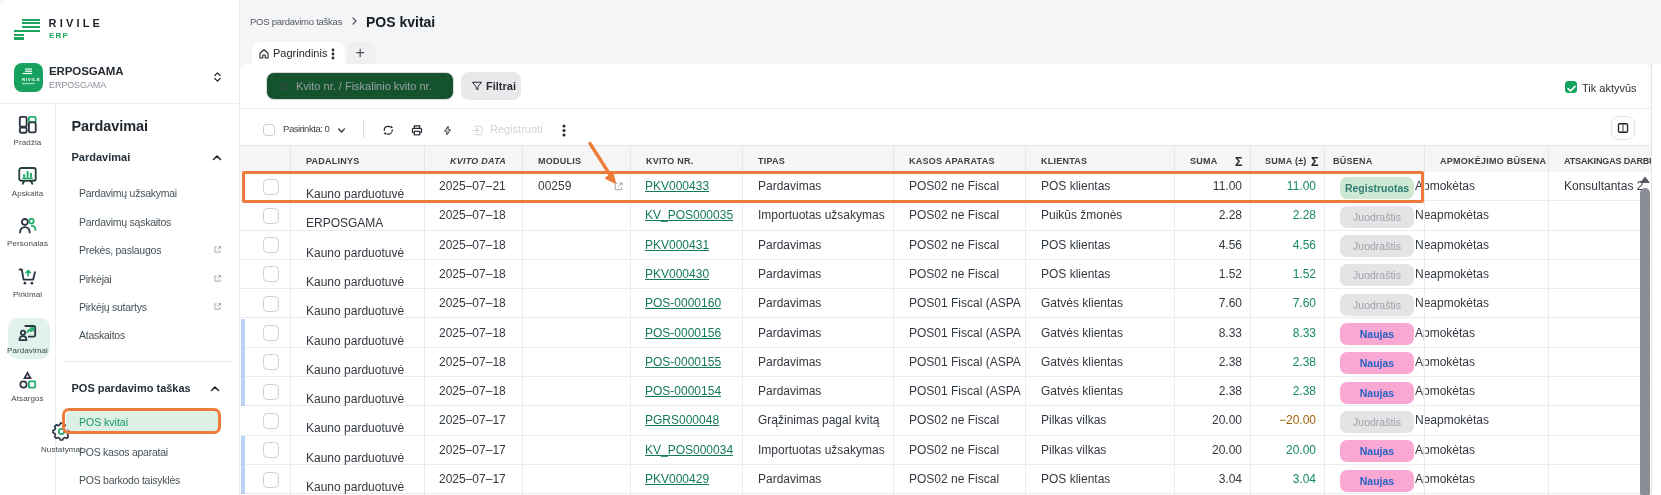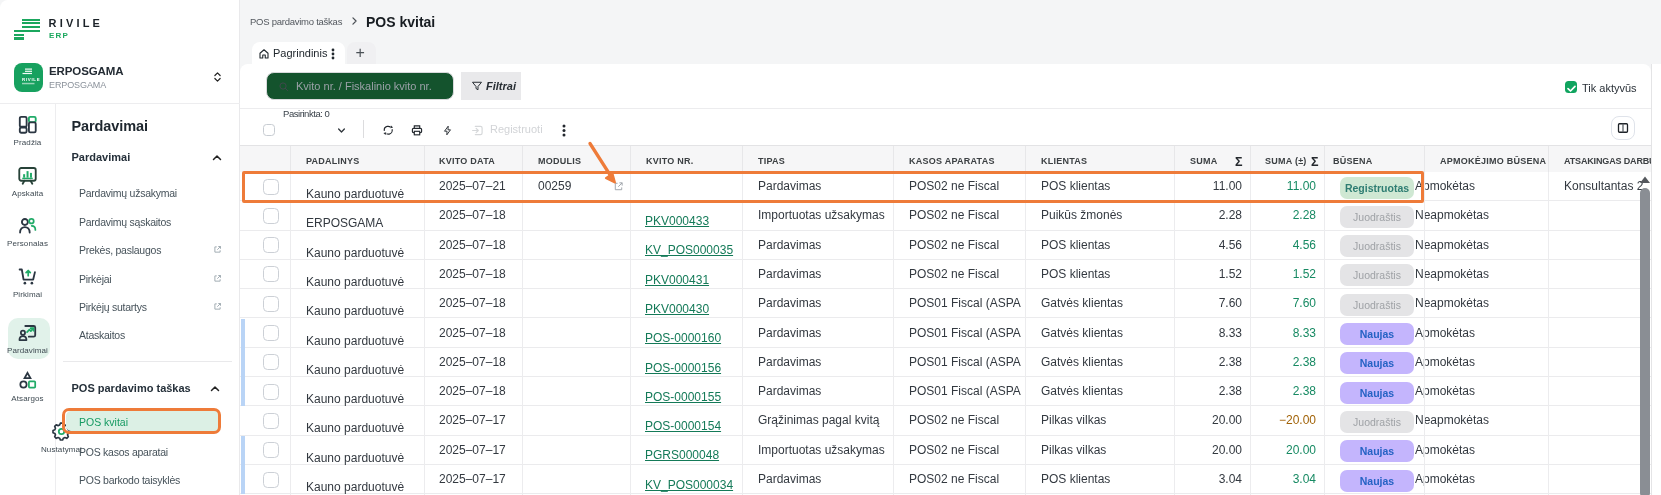--- a/index.html
+++ b/index.html
@@ -36,50 +36,50 @@
 #crumbname { position:absolute; left:366px; top:14px; font-size:14px; font-weight:700; color:#171c21; }
 #tab1 { position:absolute; left:252px; top:42px; width:93px; height:22px; background:#fff; border-radius:8px 8px 0 0; }
 #tabplus { position:absolute; left:347px; top:42px; width:29px; height:22px; background:#f0f0f2; border-radius:8px 8px 0 0; }
 #tabplus span { position:absolute; left:8.5px; top:1.5px; font-size:16px; font-weight:400; color:#4a5056; }
 #tab1 .t-label { position:absolute; left:21px; top:5px; font-size:11px; color:#21282e; }
 
 
 #card { position:absolute; left:240px; top:64px; width:1411px; height:431px; background:#fff; border-radius:8px 8px 0 0; overflow:hidden; }
 #searchbox { position:absolute; left:26px; top:8px; width:188px; height:28px; border:1px solid #d9d9dc; border-radius:8px; background:#14532d; }
 #searchbox span { position:absolute; left:29px; top:7px; font-size:11px; color:#9ba1a8; white-space:nowrap; }
-#filtbtn { position:absolute; left:221px; top:8px; width:60px; height:28px; background:#e9e9eb; border-radius:0;font-style:italic; }
+#filtbtn { position:absolute; left:221px; top:8px; width:60px; height:28px; background:#e9e9eb; border-radius:8px; }
 #filtbtn span { position:absolute; left:25px; top:7.5px; font-size:11px; font-weight:600; color:#272d33; }
 #tikbox { position:absolute; left:1324.5px; top:17px; width:12px; height:12px; background:#10a45f; border-radius:3.5px; }
 #tiklabel { position:absolute; left:1342px; top:17.5px; font-size:11px; color:#2a3138; }
 #carddiv { position:absolute; left:0; top:44px; width:1411px; height:1px; background:#ececee; }
 .cb { position:absolute; border:1.5px solid #c7ccd2; border-radius:3.5px; background:#fff; }
-#pasir { position:absolute; left:43px; top:44px; font-size:9.5px; letter-spacing:-0.45px; color:#3a424a; }
+#pasir { position:absolute; left:43px; top:59px; font-size:9.5px; letter-spacing:-0.45px; color:#3a424a; }
 #tooldiv { position:absolute; left:123px; top:56px; width:1px; height:18px; background:#dcdcde; }
 #regtext { position:absolute; left:250px; top:59px; font-size:11px; color:#d2d4d7; }
 #colbtn { position:absolute; left:1371px; top:52px; width:24px; height:24px; border:1px solid #dfe3ea; border-radius:8px; background:#fff; }
 
 
 #thead { position:absolute; left:0; top:81px; width:1411px; height:27px; background:#f6f6f7; border-top:1px solid #e3e3e5; }
 .th { position:absolute; top:10px; font-size:9px; font-weight:700; color:#3c4043; letter-spacing:0.25px; white-space:nowrap; }
 .sig { position:absolute; top:8.5px; font-size:12.5px; font-weight:700; color:#25292e; }
 #rows { position:absolute; left:0; top:108px; width:1411px; height:323px; }
 .row { position:absolute; left:0; width:1411px; height:29.3px; border-bottom:1px solid #ebebed; }
 .cell { position:absolute; top:0; line-height:29.3px; font-size:12px; color:#333940; white-space:nowrap; overflow:hidden; }
 .vline { position:absolute; top:0; width:1px; height:323px; background:#ececee; }
 .hline { position:absolute; top:0; width:1px; height:27px; background:#e7e7e9; }
 .c2 { left:66px; width:116px;margin-top:8px; } .c3 { left:199px; width:82px; } .c4 { left:298px; width:90px; }
-.c5 { left:405px; width:104px;margin-top:35px; } .c6 { left:518px; width:134px; } .c7 { left:669px; width:114px; }
+.c5 { left:405px; width:104px; } .c6 { left:518px; width:134px; } .c7 { left:669px; width:114px; }
 .c8 { left:801px; width:131px; } .c9 { right:409px; text-align:right; } .c10 { right:335px; text-align:right; }
 .c12 { left:1175px; width:106px; } .c13 { left:1324px; width:85px; }
 .link { color:#147a58; text-decoration:underline; }
 .grn { color:#178a63; } .red { color:#a16207; }
 .badge { position:absolute; left:1100px; top:4.5px; width:74px; height:22px; border-radius:7px; font-size:10.5px; font-weight:600; text-align:center; line-height:22px; }
 .b-reg { background:#cfe8d3; color:#2e7d72; }
 .b-juo { background:#e4e4e6; color:#9fa2a6; font-weight:400; }
-.b-nau { background:#c4b5fd; color:#2562c4; }
+.b-nau { background:#f9a8d4; color:#2562c4; }
 .stripe { position:absolute; left:1px; top:0; width:4px; height:29.3px; background:#b9d4f6; }
 .rowcb { position:absolute; left:23px; top:6.5px; width:16px; height:16px; border:1.5px solid #ccd0d6; border-radius:4.5px; background:#fff; }
 #gutter { position:absolute; left:1651px; top:64px; width:10px; height:431px; background:#fff; border-left:1px solid #e4e4e6; }
 #sthumb { position:absolute; left:1400px; top:124px; width:10px; height:310px; background:#8a8e94; border-radius:5px; }
 </style>
 </head>
 <body>
 
 <div id="sidebar">
 
@@ -297,21 +297,21 @@
 <div class="hline" style="left:390px;"></div>
 <div class="hline" style="left:501.7px;"></div>
 <div class="hline" style="left:653.4px;"></div>
 <div class="hline" style="left:784.9px;"></div>
 <div class="hline" style="left:933.7px;"></div>
 <div class="hline" style="left:1009.8px;"></div>
 <div class="hline" style="left:1084px;"></div>
 <div class="hline" style="left:1184px;"></div>
 <div class="hline" style="left:1308px;"></div>
     <div class="th" style="left:66px;">PADALINYS</div>
-    <div class="th" style="left:199px;">KVITO DATA</div>
+    <div class="th" style="left:210px;font-style:italic;">KVITO DATA</div>
     <div class="th" style="left:298px;">MODULIS</div>
     <div class="th" style="left:406px;">KVITO NR.</div>
     <div class="th" style="left:518px;">TIPAS</div>
     <div class="th" style="left:669px;">KASOS APARATAS</div>
     <div class="th" style="left:801px;">KLIENTAS</div>
     <div class="th" style="left:950px;">SUMA</div>
       <div class="sig" style="left:995px;">Σ</div>
     <div class="th" style="left:1025px;">SUMA (±)</div>
       <div class="sig" style="left:1071px;">Σ</div>
     <div class="th" style="left:1093px;">BŪSENA</div>

